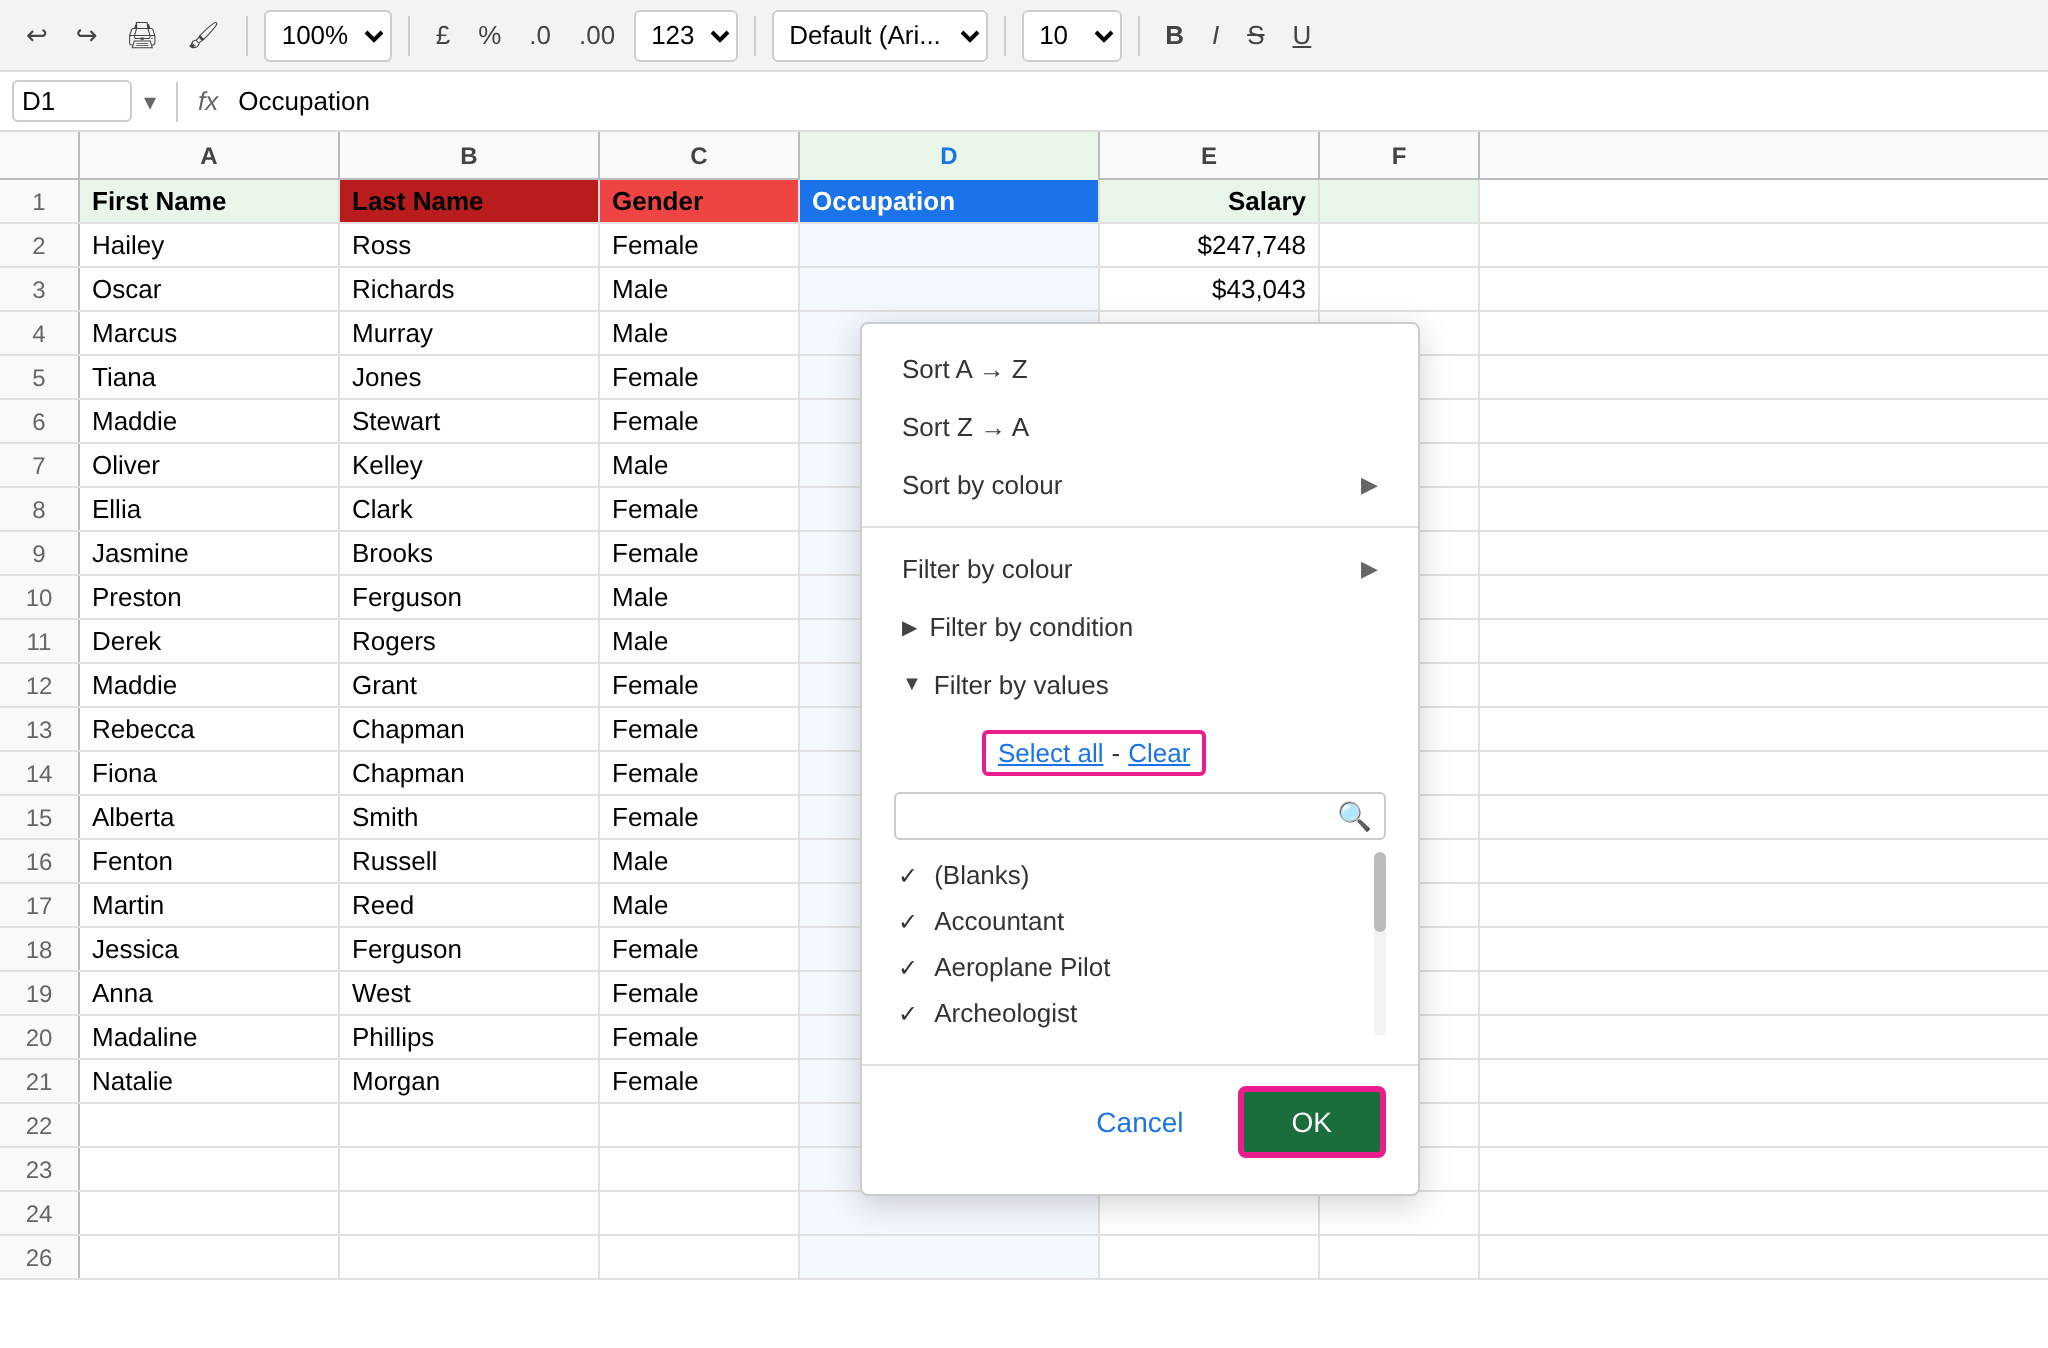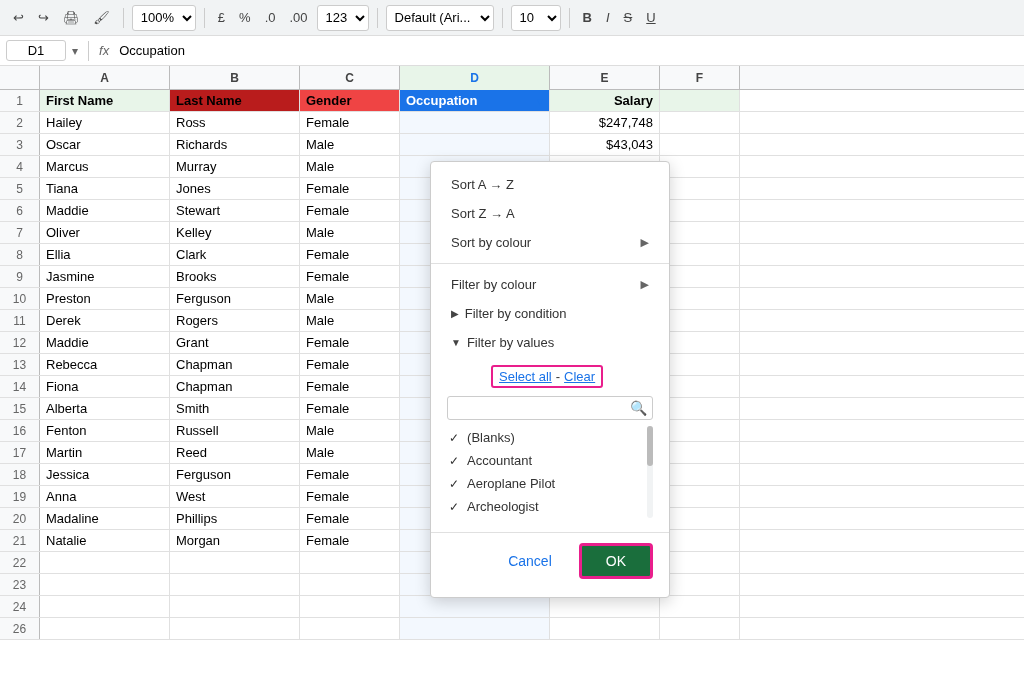--- a/index.html
+++ b/index.html
@@ -44,21 +44,21 @@
       padding: 0 6px;
       gap: 6px;
       background: #fff;
     }
     .cell-ref {
       width: 60px;
       border: 1px solid #ccc;
       border-radius: 3px;
       padding: 2px 4px;
       font-size: 13px;
-      text-align: center;
+      text-align: left;
     }
     .formula-arrow { color: #666; font-size: 12px; }
     .fx-icon { color: #666; font-size: 13px; font-style: italic; }
     .formula-input {
       flex: 1;
       border: none;
       outline: none;
       font-size: 13px;
       padding: 2px 4px;
     }
@@ -153,21 +153,21 @@
       transform: translateY(-50%);
       font-size: 10px;
       color: #1a73e8;
     }
 
     
     .dropdown-menu {
       position: absolute;
       top: 95px;
       left: 430px;
-      width: 240px;
+      width: 280px;
       background: #fff;
       border: 1px solid #ccc;
       border-radius: 4px;
       box-shadow: 0 4px 16px rgba(0,0,0,0.18);
       z-index: 200;
       padding: 8px 0;
     }
     .menu-item {
       display: flex;
       align-items: center;

